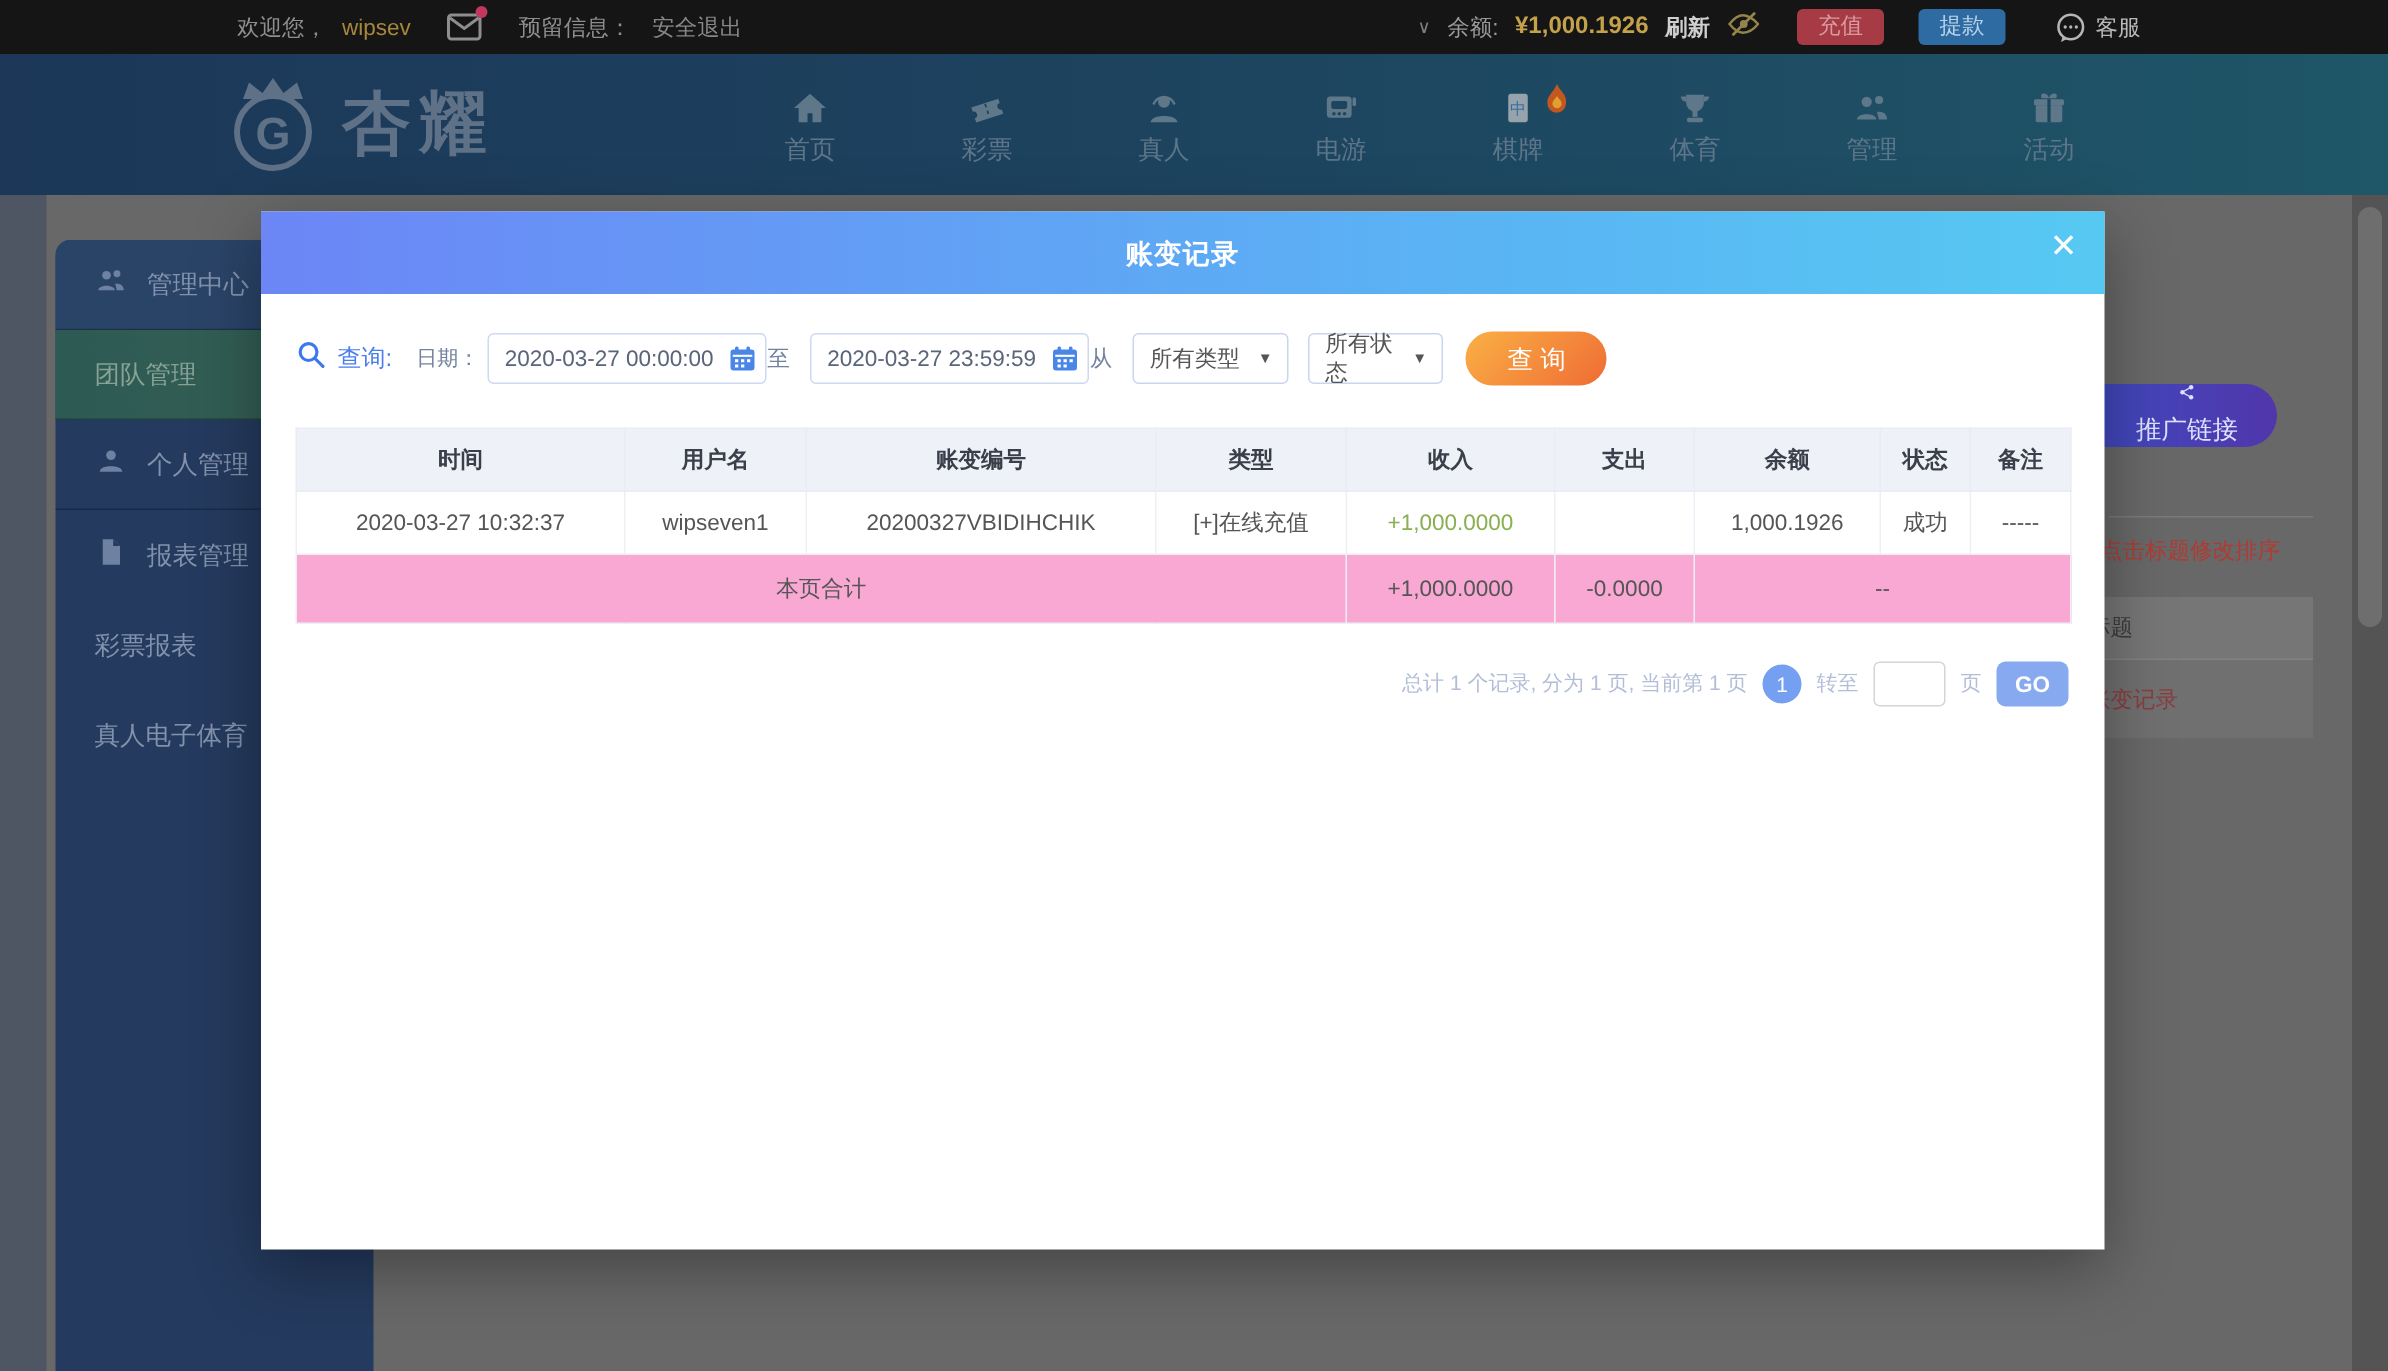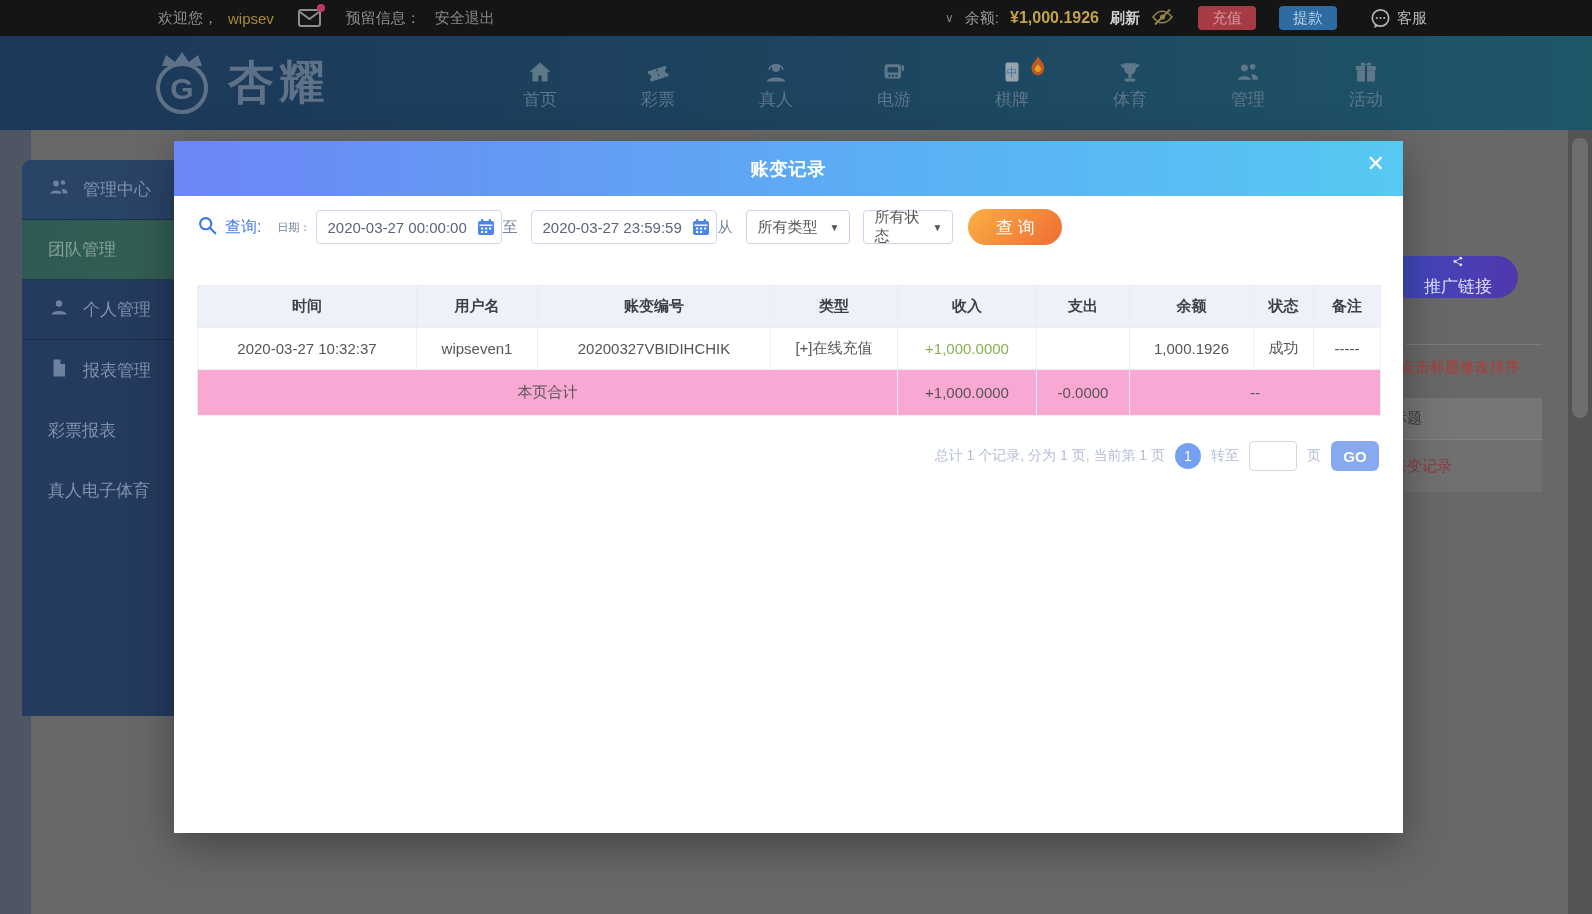--- a/index.html
+++ b/index.html
@@ -35,21 +35,21 @@
   .nav-item .nav-ic { height:34px; display:flex; align-items:flex-end; justify-content:center; }
   .nav-label { margin-top:4px; }
   .flame-badge { position:absolute; left:74px; top:4px; }
 
   
   .gutter { position:absolute; left:0; top:130px; width:31px; height:784px; background:#4e5663; }
   .scroll-strip { position:absolute; left:1568px; top:130px; width:24px; height:784px; background:#545454; }
   .scroll-thumb { position:absolute; left:4px; top:8px; width:16px; height:280px; border-radius:8px; background:#6e6e6e; }
 
   
-  .sidebar { position:absolute; left:22px; top:160px; width:212px; height:556px; background:#243a5e;
+  .sidebar { position:absolute; left:37px; top:160px; width:212px; height:754px; background:#243a5e;
              border-radius:10px 0 0 0; z-index:2; }
   .sb-item { height:60px; display:flex; align-items:center; padding-left:26px; gap:13px;
              color:#8292ac; font-size:17px; cursor:pointer; }
   .sb-item.section { background:#2a4468; border-radius:10px 0 0 0; }
   .sb-item.bordered { border-bottom:1px solid rgba(8,18,38,.38); }
   .sb-item.sub { }
   .sb-item.active { background:linear-gradient(90deg,#2d5a54,#356052); color:#87a294; }
 
   
   .promo-btn { position:absolute; left:1358px; top:256px; width:160px; height:42px; border-radius:21px;
@@ -65,24 +65,24 @@
                  color:#8b3c3e; font-size:15px; cursor:pointer; }
 
   
   .modal { position:absolute; left:174px; top:141px; width:1229px; height:692px; background:#ffffff;
            z-index:20; box-shadow:0 12px 40px rgba(0,0,0,.35); }
   .modal-header { height:55px; background:linear-gradient(90deg,#6c86f6 0%, #5bb0f4 60%, #56c9f2 100%);
                   display:flex; align-items:center; justify-content:center; position:relative; }
   .modal-title { color:#ffffff; font-size:18px; font-weight:bold; letter-spacing:1px; }
   .modal-close { position:absolute; right:18px; top:12px; color:#ffffff; font-size:22px; cursor:pointer; line-height:1; }
 
-  .search-row { position:absolute; left:23px; top:68px; display:flex; align-items:center; }
+  .search-row { position:absolute; left:23px; top:80px; display:flex; align-items:center; }
   .q-icon { margin-right:7px; }
   .q-label { color:#4a7df0; font-size:16px; margin-right:16px; }
-  .q-date-label { color:#73829f; font-size:11px; margin-right:6px; }
+  .q-date-label { color:#73829f; font-size:14px; margin-right:6px; }
   .date-box { position:relative; width:186px; height:34px; }
   .date-box input { width:100%; height:100%; border:1px solid #ccd9f1; border-radius:4px;
                     padding:0 30px 0 10px; font-size:15px; color:#59657a; outline:none;
                     font-family:"Liberation Sans","DejaVu Sans",sans-serif; }
   .cal-icon { position:absolute; right:7px; top:8px; }
   .mid-word { color:#73829f; font-size:15px; margin-right:14px; }
   .sel { height:34px; border:1px solid #c9d5ee; border-radius:4px; display:flex; align-items:center;
          justify-content:space-between; padding:0 10px; font-size:15px; color:#555; margin-right:13px; cursor:pointer;
          background:#fff; }
   .sel .arrow { font-size:10px; color:#555; margin-left:8px; }

